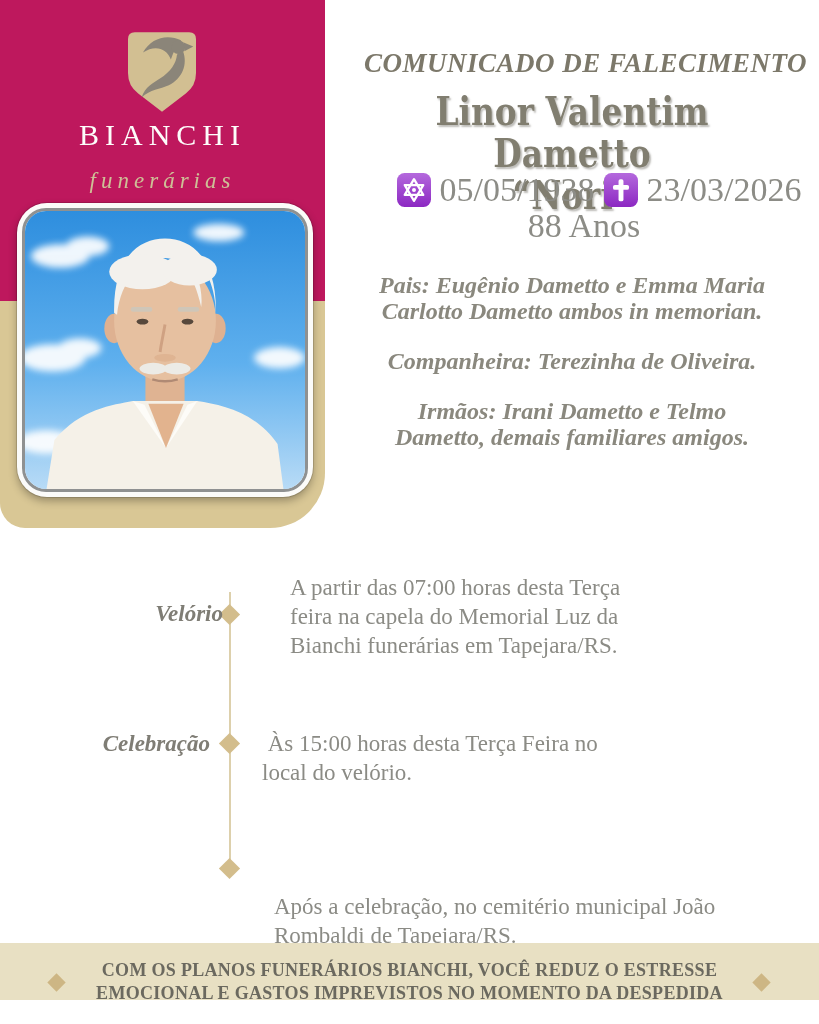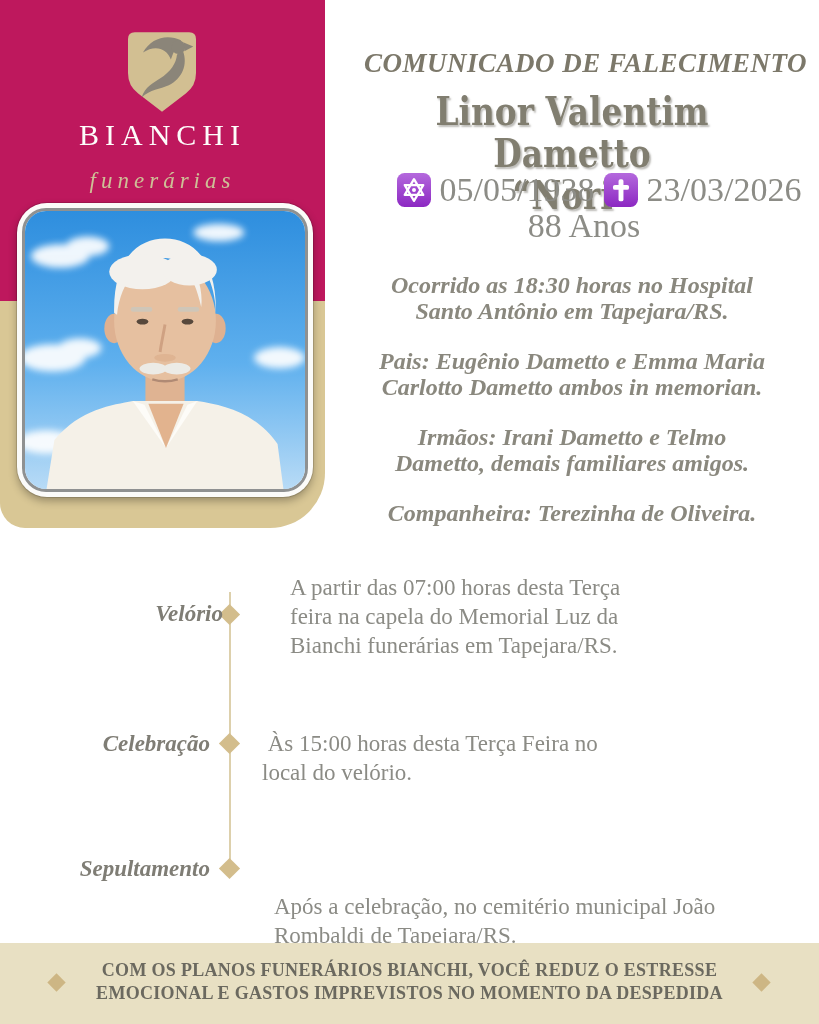--- a/index.html
+++ b/index.html
@@ -43,21 +43,21 @@
 
   
   .tl-line{position:absolute;left:229px;top:592px;width:2px;height:277px;background:#ddd0ac;}
   .tl-diamond{position:absolute;width:15px;height:15px;background:#d3bd8c;transform:rotate(45deg);}
   .tl-label{position:absolute;left:0;width:210px;text-align:right;font-size:23px;font-weight:bold;
             font-style:italic;color:#7f7d75;}
   .tl-text{position:absolute;left:262px;width:510px;font-size:23px;line-height:29px;
            color:#8b8b85;white-space:pre-line;}
 
   
-  .footer{position:absolute;left:0;top:943px;width:819px;height:81px;background:#e8e0c3;}
+  .footer{position:absolute;left:0;top:943px;width:819px;height:57px;background:#e8e0c3;}
   .footer-text{position:absolute;left:0;top:16px;width:819px;text-align:center;font-size:18px;
                line-height:23px;font-weight:bold;color:#6b695f;white-space:pre-line;letter-spacing:.3px;}
   .footer-diamond{position:absolute;top:976px;width:13px;height:13px;background:#cdb684;transform:rotate(45deg);}
 </style>
 </head>
 <body>
 
 <div class="page">
 
   <div class="brand-panel">
@@ -149,44 +149,41 @@
         <rect width="36" height="36" rx="8" fill="url(#pg1)"></rect>
         <rect x="15.4" y="6.5" width="5.2" height="23.5" rx="2" fill="#ffffff"></rect>
         <rect x="9.5" y="12.6" width="17" height="5.2" rx="2" fill="#ffffff"></rect>
       </svg>
       <span>23/03/2026</span>
     </div>
     <div class="age-line">88 Anos</div>
   </div>
 
   <div class="paragraphs">
-    <p>Ocorrido as 18:30 horas no Hospital
-Santo Antônio em Tapejara/RS.</p>
     <p>Pais: Eugênio Dametto e Emma Maria
 Carlotto Dametto ambos in memorian.</p>
+    <p>Companheira: Terezinha de Oliveira.</p>
     <p>Irmãos: Irani Dametto e Telmo
 Dametto, demais familiares amigos.</p>
-    <p>Companheira: Terezinha de Oliveira.</p>
   </div>
 
   <div class="tl-line"></div>
 
   <div class="tl-diamond" style="left:222px;top:607px;"></div>
   <div class="tl-label" style="top:601px;padding-left:13px;">Velório</div>
   <div class="tl-text" style="top:573px;margin-left:28px;">A partir das 07:00 horas desta Terça
 feira na capela do Memorial Luz da
 Bianchi funerárias em Tapejara/RS.</div>
 
   <div class="tl-diamond" style="left:222px;top:736px;"></div>
   <div class="tl-label" style="top:731px;">Celebração</div>
   <div class="tl-text" style="top:729px;">&nbsp;Às 15:00 horas desta Terça Feira no
 local do velório.</div>
 
   <div class="tl-diamond" style="left:222px;top:861px;"></div>
-  <div class="tl-label" style="top:856px;">Sepultamento</div>
   <div class="tl-text" style="top:892px;margin-left:12px;">Após a celebração, no cemitério municipal João
 Rombaldi de Tapejara/RS.</div>
 
   <div class="footer">
     <div class="footer-text">COM OS PLANOS FUNERÁRIOS BIANCHI, VOCÊ REDUZ O ESTRESSE
 EMOCIONAL E GASTOS IMPREVISTOS NO MOMENTO DA DESPEDIDA</div>
   </div>
   <div class="footer-diamond" style="left:50px;"></div>
   <div class="footer-diamond" style="left:755px;"></div>
 

